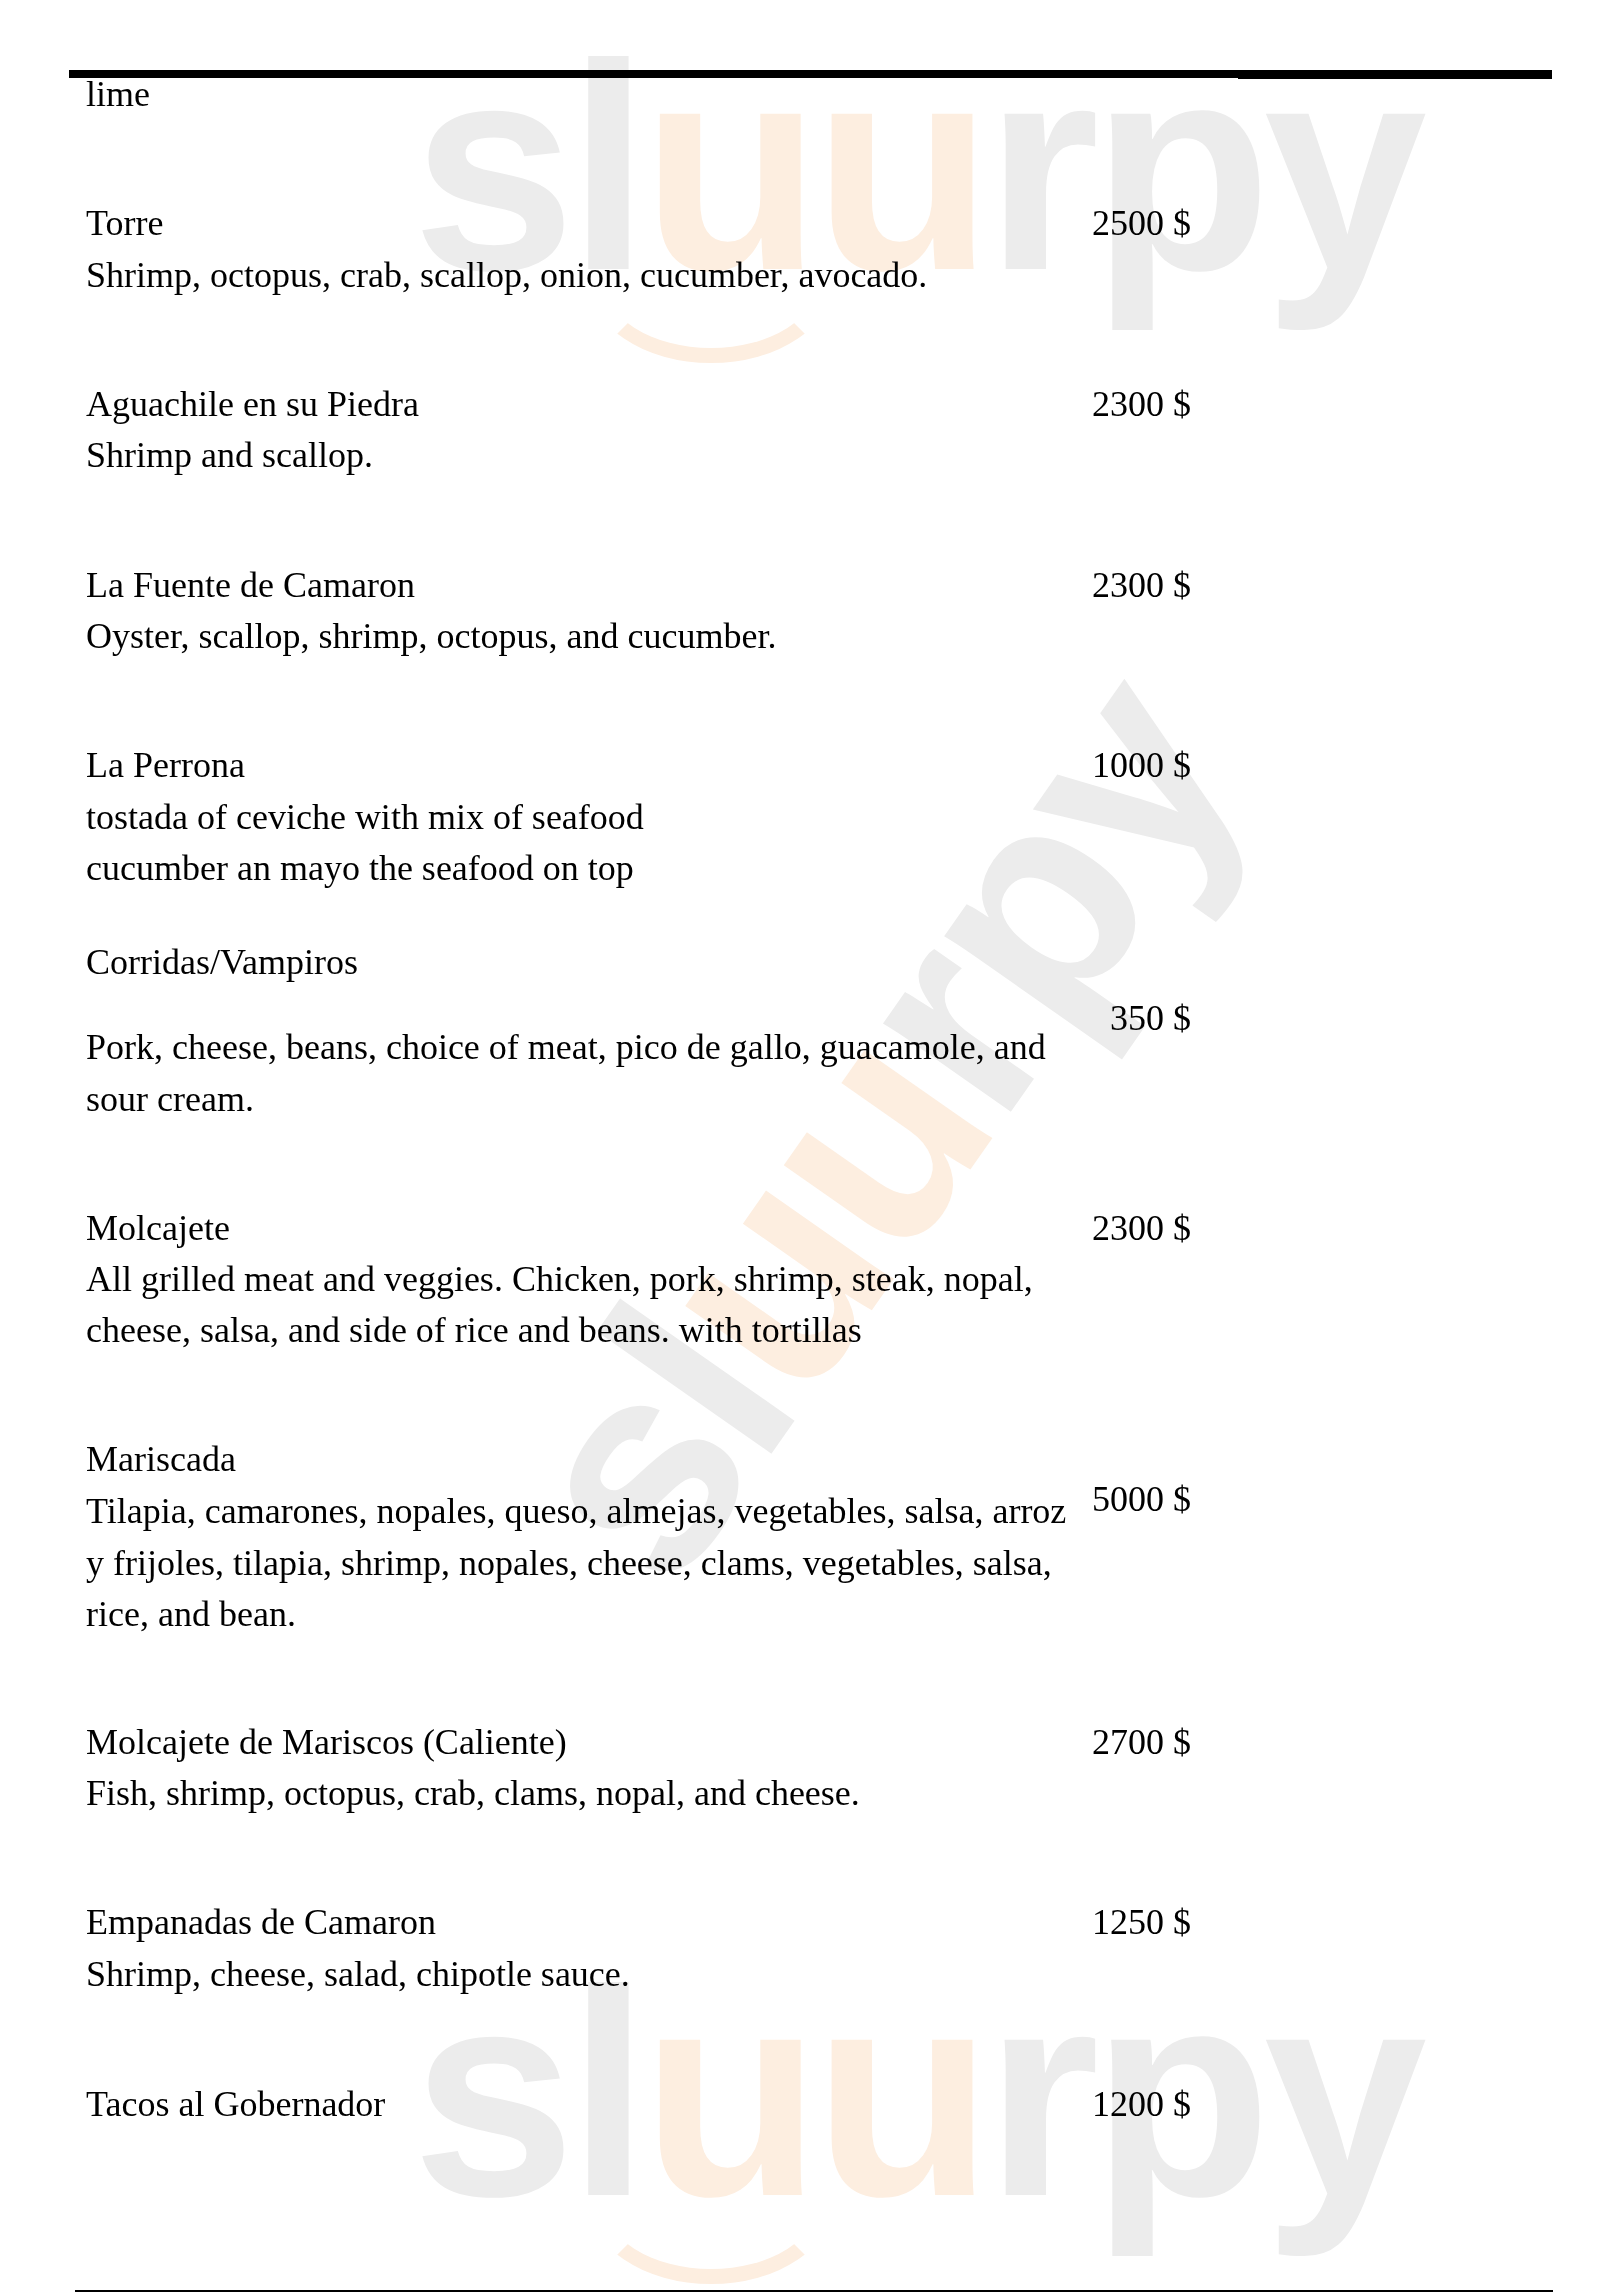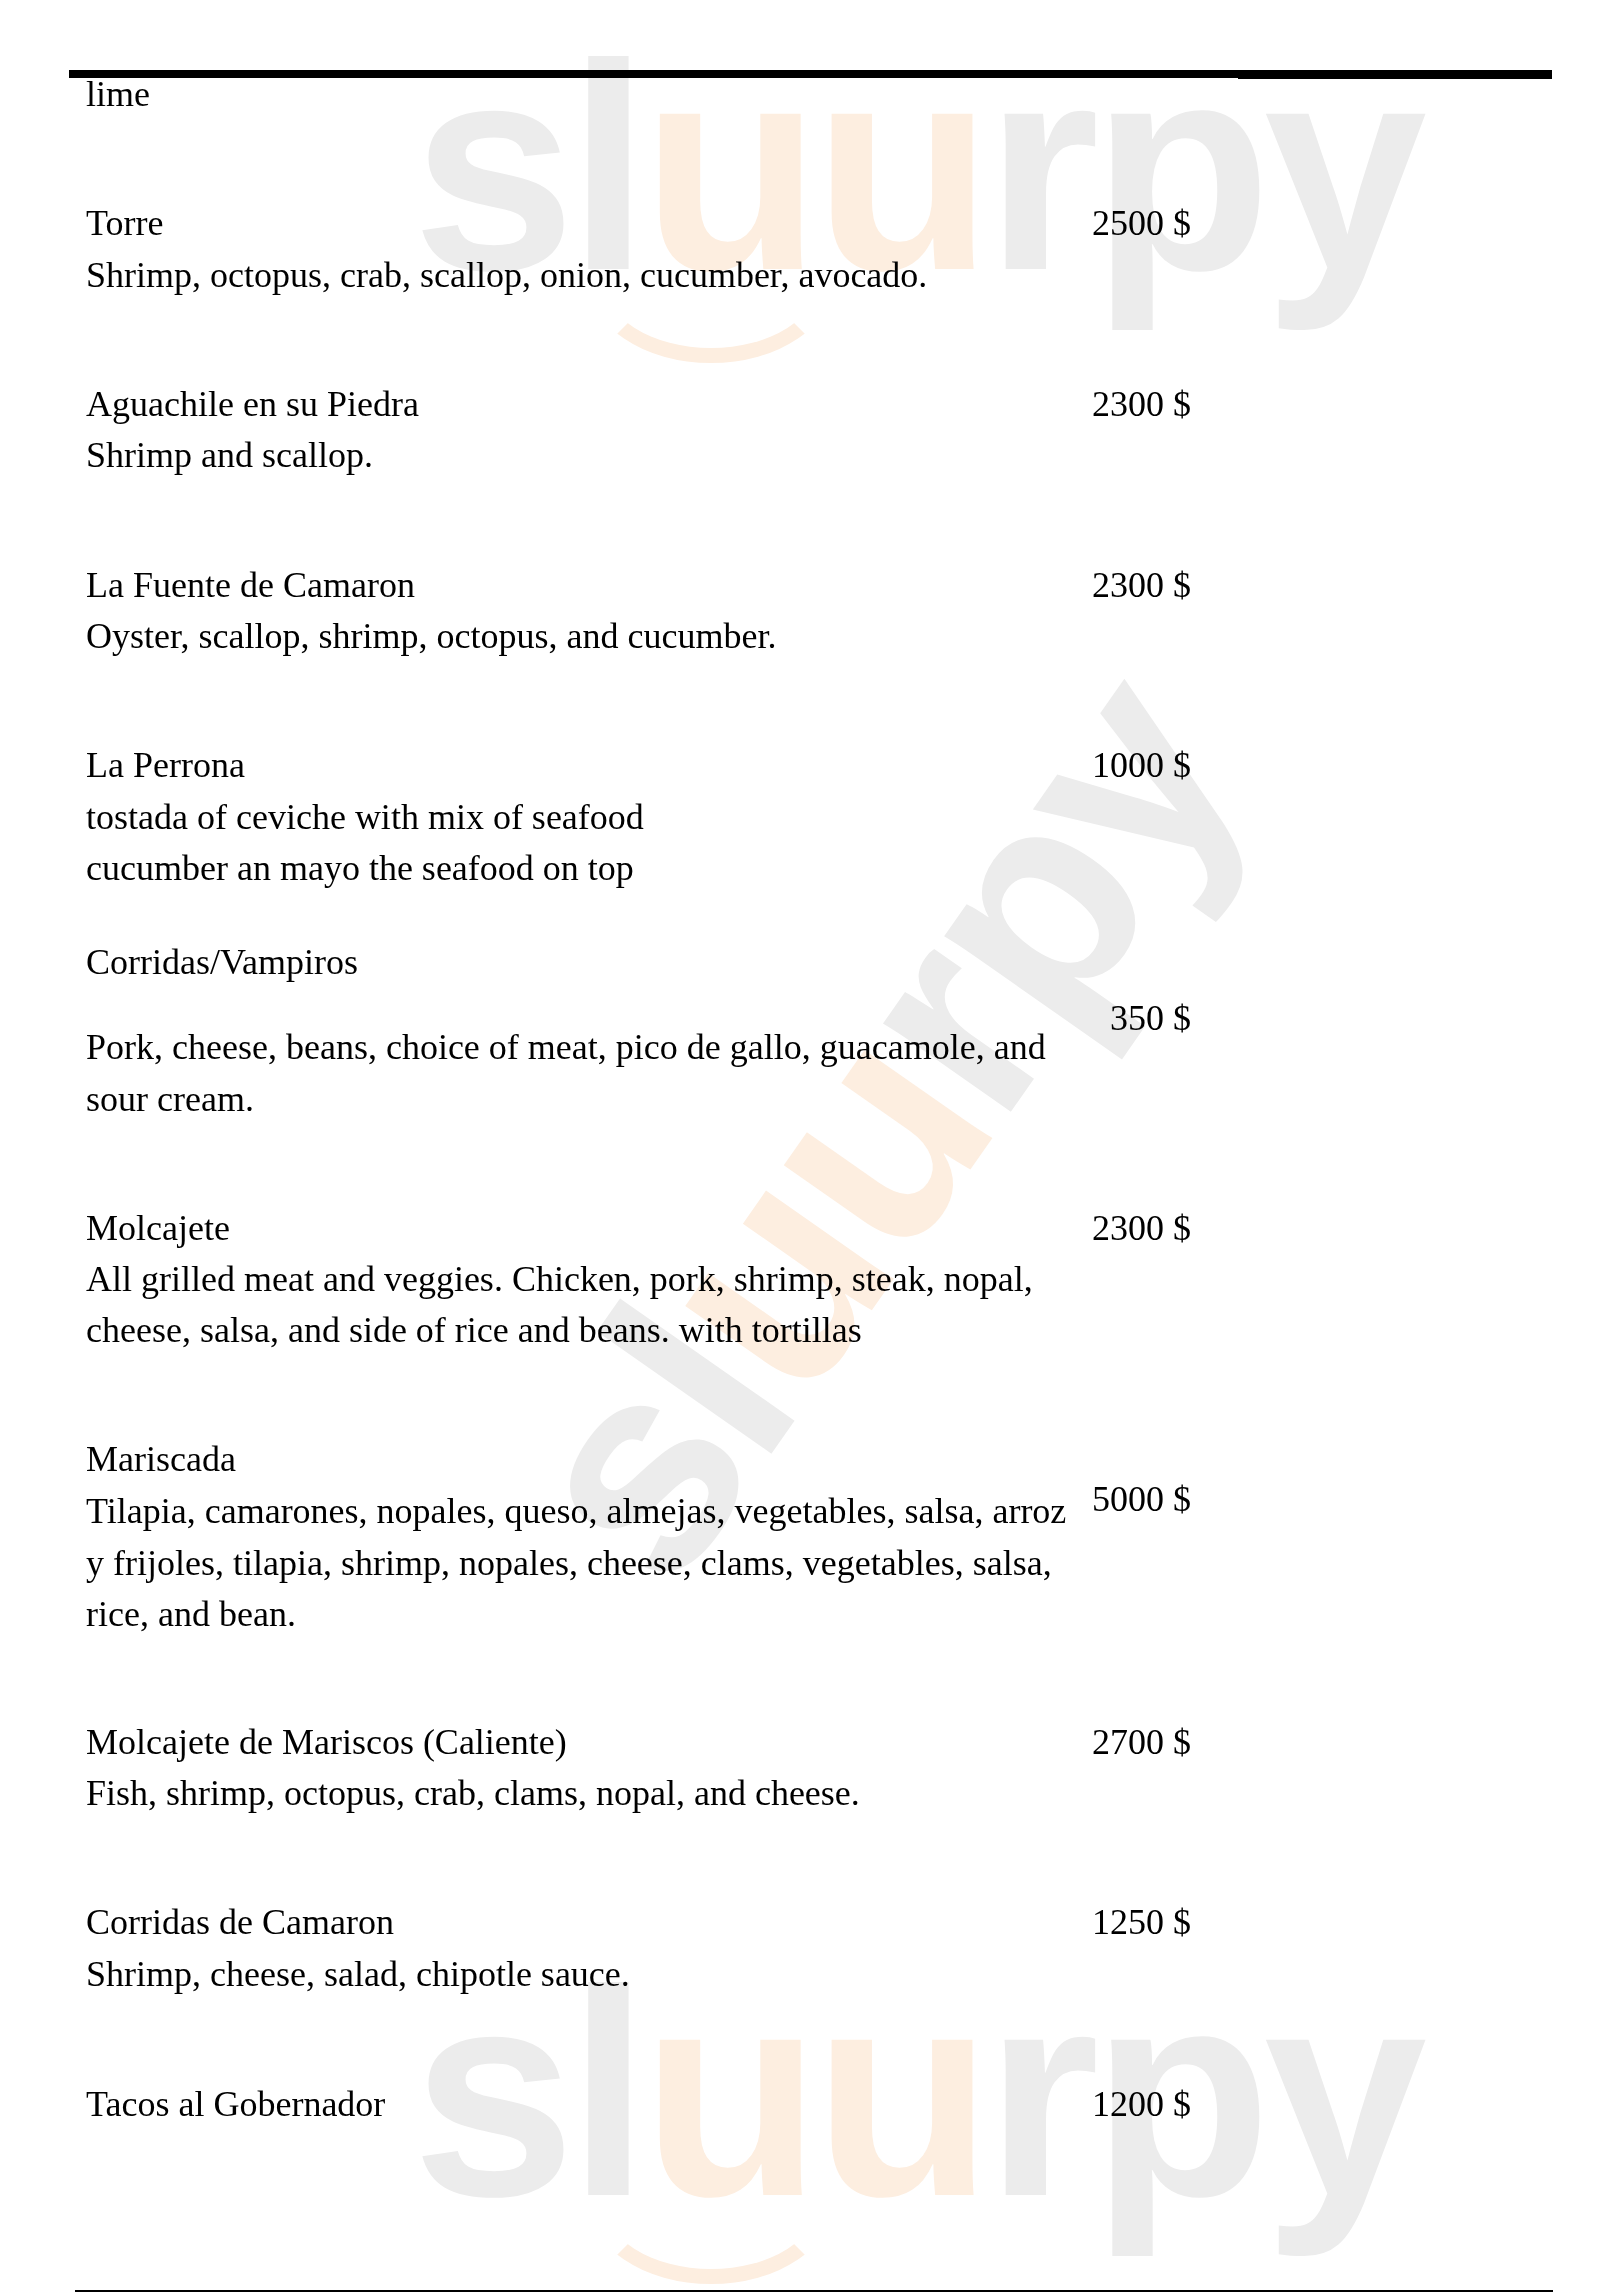--- a/index.html
+++ b/index.html
@@ -89,21 +89,21 @@
     <div class="line" style="top:1593px;">rice, and bean.</div>
   </div>
 
   <div>
     <div class="line" style="top:1721px;">Molcajete de Mariscos (Caliente)</div>
     <div class="price" style="top:1721px;">2700 $</div>
     <div class="line" style="top:1772px;">Fish, shrimp, octopus, crab, clams, nopal, and cheese.</div>
   </div>
 
   <div>
-    <div class="line" style="top:1901px;">Corridas de Camaron</div>
+    <div class="line" style="top:1901px;">Empanadas de Camaron</div>
     <div class="price" style="top:1901px;">1250 $</div>
     <div class="line" style="top:1953px;">Shrimp, cheese, salad, chipotle sauce.</div>
   </div>
 
   <div>
     <div class="line" style="top:2083px;">Tacos al Gobernador</div>
     <div class="price" style="top:2083px;margin-left:30px;">1200 $</div>
   </div>
 </div>
 

